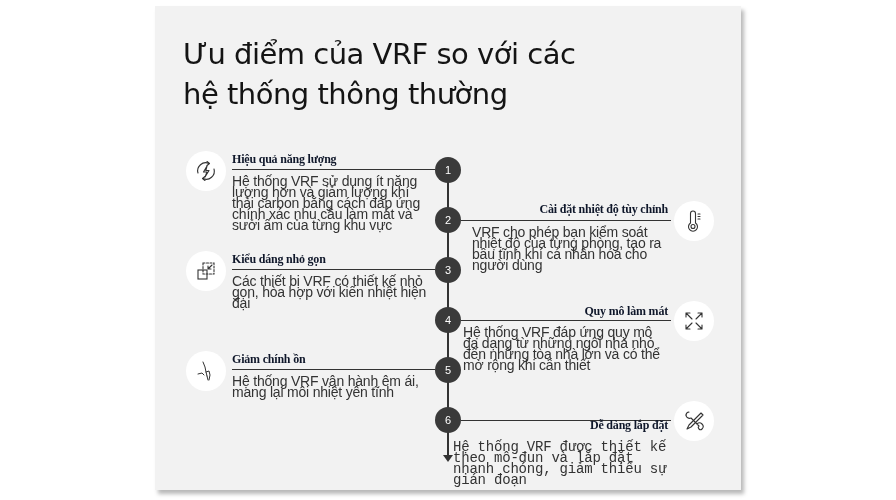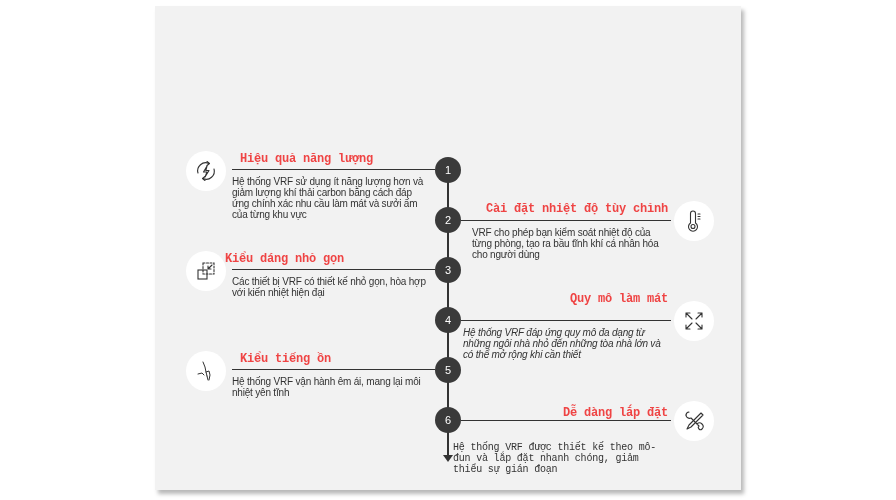--- a/index.html
+++ b/index.html
@@ -30,35 +30,36 @@
     background:#3a3a3a; color:#fff; font-size:11px; line-height:26px; text-align:center;
     font-family:"Liberation Sans", sans-serif;
   }
   .rule { position:absolute; height:1px; background:#333; }
   .icon-disc {
     position:absolute; width:40px; height:40px; border-radius:50%; background:#ffffff;
     display:flex; align-items:center; justify-content:center;
   }
   .icon-disc svg { width:26px; height:26px; }
   .item-title {
-    position:absolute; font-family:Liberation Mono, monospace; font-weight:bold;
-    font-size:12px; color:#ef4444; white-space:nowrap; letter-spacing:-0.2px;margin-left:8px;
+    position:absolute; font-family:Liberation Serif, serif; font-weight:bold;
+    font-size:12px; color:#0f172a; white-space:nowrap; letter-spacing:-0.2px;
   }
   .item-desc {
-    position:absolute; font-size:10px; line-height:11px; color:#333; letter-spacing:-0.2px;
+    position:absolute; font-size:14px; line-height:11px; color:#333; letter-spacing:-0.2px;
   }
   .right .item-title, .right .item-desc { text-align:left; }
 </style>
 </head>
 <body>
 
 <div class="card"></div>
 
 <h1 class="title">
-  <br>
+  <span>Ưu điểm của VRF so với các</span><br>
+  <span>hệ thống thông thường</span>
 </h1>
 
 <div class="spine"></div>
 <div class="arrow"></div>
 
 <div class="item left">
   <div class="icon-disc" style="left:186px; top:151px;">
     <svg viewBox="0 0 26 26" fill="none" stroke="#333" stroke-width="1.1" stroke-linecap="round" stroke-linejoin="round">
       <path d="M5 15 A8 8 0 0 1 16 5.5"></path>
         <path d="M14 3.5 L16.5 5.5 L14 7.5"></path>
@@ -88,60 +89,60 @@
 </div>
 
 <div class="item left">
   <div class="icon-disc" style="left:186px; top:251px;">
     <svg viewBox="0 0 26 26" fill="none" stroke="#333" stroke-width="1.1" stroke-linecap="round">
       <rect x="10" y="5" width="11" height="11" stroke-dasharray="2 1.5"></rect>
       <rect x="5" y="12" width="9" height="9"></rect>
       <path d="M19 7 L15 11 M15 8 V11 H18"></path>
     </svg>
   </div>
-  <div class="item-title" style="left:217px; top:252px;">Kiểu dáng nhỏ gọn</div>
+  <div class="item-title" style="left:232px; top:252px;">Kiểu dáng nhỏ gọn</div>
   <div class="rule" style="left:232px; top:269px; width:203px;"></div>
   <div class="item-desc" style="left:232px; top:276px; width:196px;">Các thiết bị VRF có thiết kế nhỏ gọn, hòa hợp với kiến nhiệt hiện đại</div>
   <div class="node" style="left:435px; top:257px;">3</div>
 </div>
 
 <div class="item right">
   <div class="node" style="left:435px; top:307px;">4</div>
   <div class="rule" style="left:461px; top:320px; width:210px;"></div>
-  <div class="item-title" style="right:228px; top:292px;">Quy mô làm mát</div>
-  <div class="item-desc" style="right:228px; top:327px; width:205px;font-style:italic;">Hệ thống VRF đáp ứng quy mô đa dạng từ những ngôi nhà nhỏ đến những tòa nhà lớn và có thể mở rộng khi cần thiết</div>
+  <div class="item-title" style="right:228px; top:304px;">Quy mô làm mát</div>
+  <div class="item-desc" style="right:228px; top:327px; width:205px;">Hệ thống VRF đáp ứng quy mô đa dạng từ những ngôi nhà nhỏ đến những tòa nhà lớn và có thể mở rộng khi cần thiết</div>
   <div class="icon-disc" style="left:674px; top:301px;">
     <svg viewBox="0 0 26 26" fill="none" stroke="#333" stroke-width="1.1" stroke-linecap="round">
       <path d="M5 5 L11 11 M5 5 H9 M5 5 V9"></path>
       <path d="M21 5 L15 11 M21 5 H17 M21 5 V9"></path>
       <path d="M5 21 L11 15 M5 21 H9 M5 21 V17"></path>
       <path d="M21 21 L15 15 M21 21 H17 M21 21 V17"></path>
     </svg>
   </div>
 </div>
 
 <div class="item left">
   <div class="icon-disc" style="left:186px; top:351px;">
     <svg viewBox="0 0 26 26" fill="none" stroke="#333" stroke-width="1" stroke-linecap="round" stroke-linejoin="round">
       <path d="M10 4 L12 9 L13 14 L14 18"></path>
       <path d="M5 16 L9 15 L11 17"></path>
       <path d="M13 14 L16 13 L17 17 L16 22"></path>
       <path d="M14 18 L15 22"></path>
     </svg>
   </div>
-  <div class="item-title" style="left:232px; top:352px;">Kiểu tiếng ồn</div>
+  <div class="item-title" style="left:232px; top:352px;">Giảm chính ồn</div>
   <div class="rule" style="left:232px; top:369px; width:203px;"></div>
   <div class="item-desc" style="left:232px; top:376px; width:196px;">Hệ thống VRF vận hành êm ái, mang lại môi nhiệt yên tĩnh</div>
   <div class="node" style="left:435px; top:357px;">5</div>
 </div>
 
 <div class="item right">
   <div class="node" style="left:435px; top:407px;">6</div>
   <div class="rule" style="left:461px; top:420px; width:210px;"></div>
-  <div class="item-title" style="right:228px; top:406px;">Dễ dàng lắp đặt</div>
+  <div class="item-title" style="right:228px; top:418px;">Dễ dàng lắp đặt</div>
   <div class="item-desc" style="right:228px; top:442px; width:215px;font-family:Liberation Mono, monospace;">Hệ thống VRF được thiết kế theo mô-đun và lắp đặt nhanh chóng, giảm thiểu sự gián đoạn</div>
   <div class="icon-disc" style="left:674px; top:401px;">
     <svg viewBox="0 0 26 26" fill="none" stroke="#333" stroke-width="1.1" stroke-linecap="round" stroke-linejoin="round">
       <path d="M5 7 A3.5 3.5 0 0 0 10 10 L18 18 A2 2 0 0 0 21 21 A3.5 3.5 0 0 0 16 16"></path>
       <path d="M8 4 A3.5 3.5 0 0 0 5 7"></path>
       <path d="M20 5 L16 9 L8 17 L6 21 L10 19 L18 11 L22 7 Z"></path>
     </svg>
   </div>
 </div>
 

